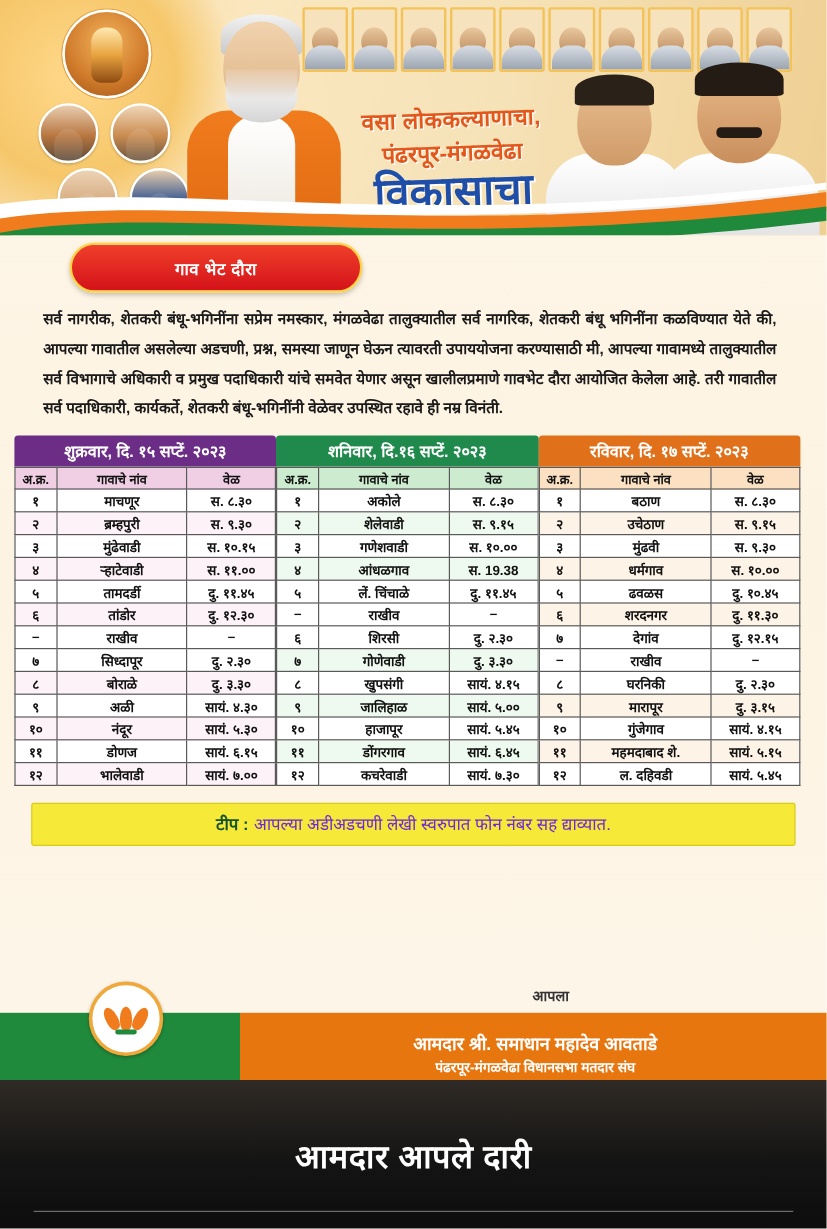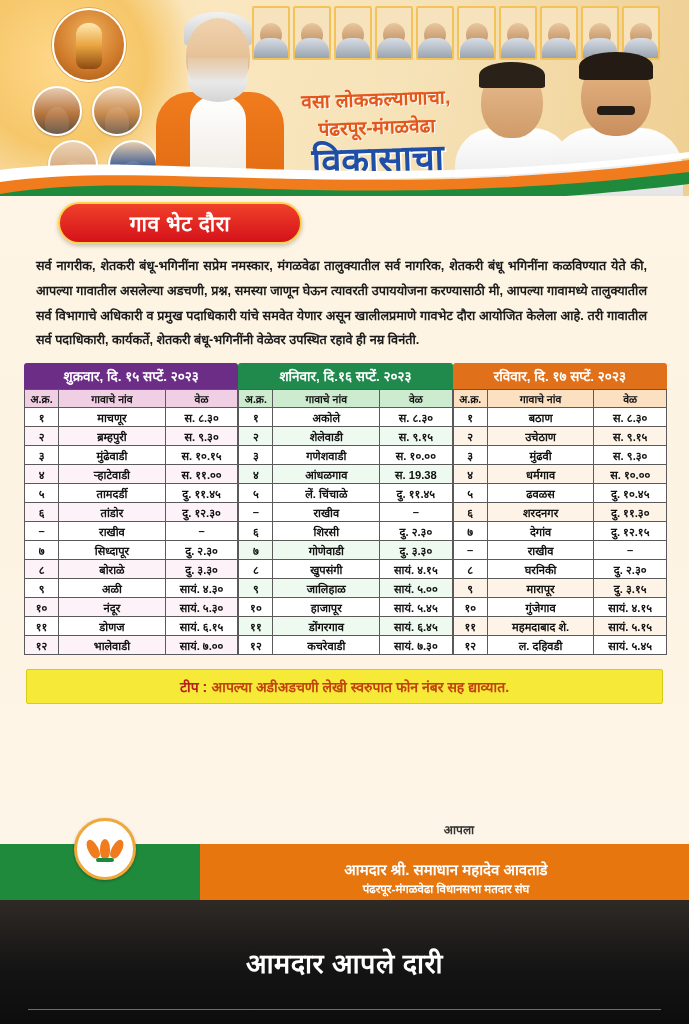--- a/index.html
+++ b/index.html
@@ -138,33 +138,33 @@
 
   
   .ribbon-wrap{ position:relative; height:54px; }
   .ribbon{
     position:absolute; left:58px; top:6px; width:244px; height:42px;
     background:linear-gradient(180deg,#f0402a 0%, #d4121a 100%);
     border:2px solid #ffd24a; border-radius:22px;
     display:flex; align-items:center; justify-content:center;
     box-shadow:0 2px 4px rgba(0,0,0,.22);
   }
-  .ribbon span{ color:#fff; font-size:21px; font-weight:bold; letter-spacing:.5px; }
+  .ribbon span{ color:#fff; font-size:14px; font-weight:bold; letter-spacing:.5px; }
 
   
   .bodytext{
     margin:4px 42px 0 36px;
     color:#1a1a1a; font-size:12.7px; line-height:1.95; text-align:justify;
     font-weight:bold;
   }
   .bodytext p{ margin:0; }
 
   
   .tables{
-    display:flex; padding:10px 22px 0 24px;
+    display:flex; padding:10px 22px 0 12px;
   }
   .tbl-col{ flex:1; }
   .tbl-head{
     text-align:center; font-size:13.5px; font-weight:bold; color:#fff;
     padding:4px 0 4px; border-radius:3px 3px 0 0;
   }
   .h-purple{ background:#6b2d86; }
   .h-green { background:#1f8a4c; }
   .h-orange{ background:#e0701a; }
 
@@ -183,22 +183,22 @@
   .row-alt td{ background:#fdf2f7; }
   .row-alt-g td{ background:#eef9ef; }
   .row-alt-o td{ background:#fdf3e6; }
   .row-res td{ background:#ffffff; }
 
   
   .note{
     margin:14px 26px 0 26px; background:#f6e938; border:1px solid #d9cc17;
     padding:7px 8px; text-align:center; border-radius:2px;
   }
-  .note b.tip{ color:#b91c1c; font-size:14px; }
-  .note span{ color:#c2410c; font-size:14px; font-weight:bold; }
+  .note b.tip{ color:#14532d; font-size:14px; }
+  .note span{ color:#6d28d9; font-size:14px; font-weight:normal; }
 
   
   .footer{
     position:absolute; left:0; bottom:124px; width:689px; height:56px;
     display:flex;
   }
   .f-green{ width:200px; background:#1f8a3c; }
   .f-orange{ flex:1; background:#e8760f; }
   .lotus-badge{
     position:absolute; left:74px; top:-26px; width:62px; height:62px; border-radius:50%;

